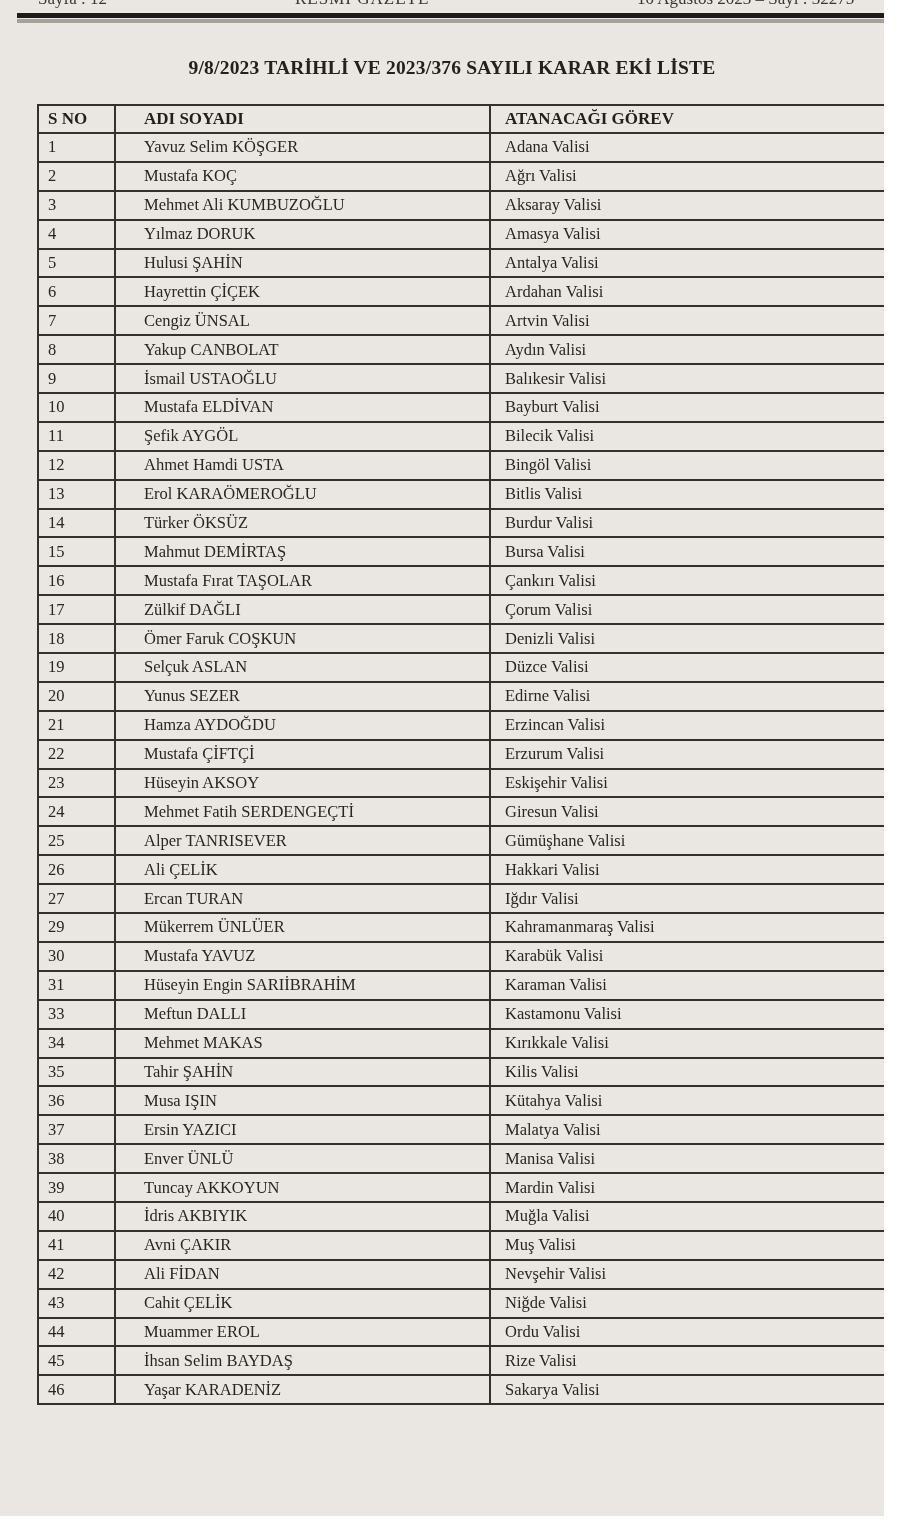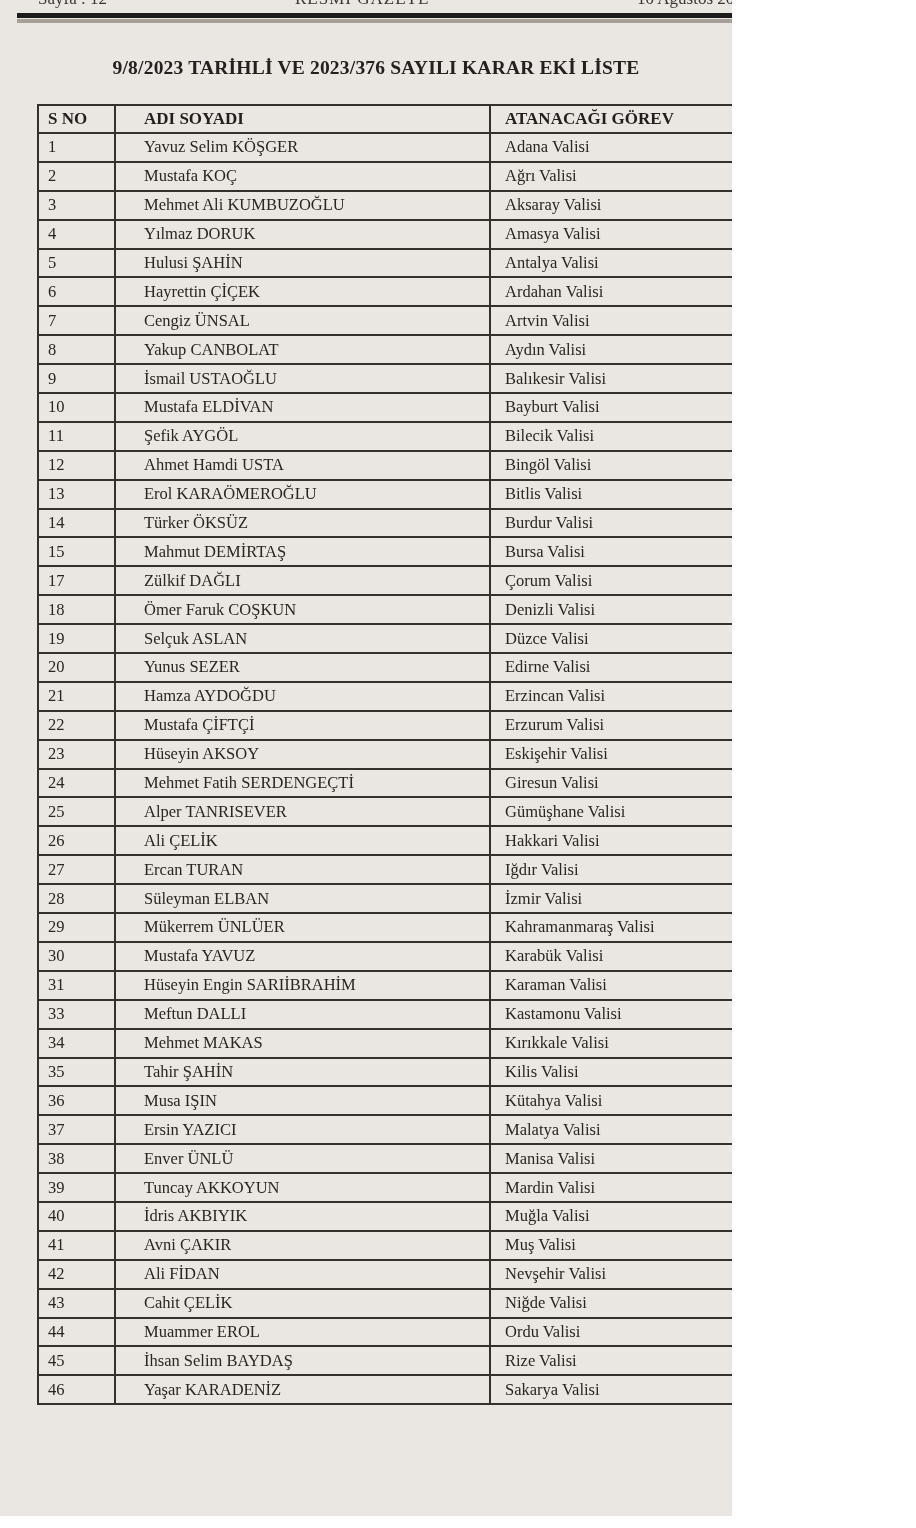--- a/index.html
+++ b/index.html
@@ -7,21 +7,21 @@
     --ink:#262320;
     --border:#34312d;
     --rule-dark:#1e1c1a;
     --rule-gray:#a7a099;
     --white:#ffffff;
   }
   *{margin:0;padding:0;box-sizing:border-box;}
   html,body{background:#ffffff;}
   .page{
     position:relative;
-    width:732px;
+    width:884px;
     height:1528px;
     background:var(--paper);
     overflow:hidden;
     font-family:"Liberation Serif","DejaVu Serif",serif;
     color:var(--ink);
   }
   
   .topbar{
     position:absolute;
     top:0;left:0;right:0;
@@ -204,20 +204,25 @@
           <td>14</td>
           <td>Türker ÖKSÜZ</td>
           <td>Burdur Valisi</td>
         </tr>
         <tr>
           <td>15</td>
           <td>Mahmut DEMİRTAŞ</td>
           <td>Bursa Valisi</td>
         </tr>
         <tr>
+          <td>16</td>
+          <td>Mustafa Fırat TAŞOLAR</td>
+          <td>Çankırı Valisi</td>
+        </tr>
+        <tr>
           <td>17</td>
           <td>Zülkif DAĞLI</td>
           <td>Çorum Valisi</td>
         </tr>
         <tr>
           <td>18</td>
           <td>Ömer Faruk COŞKUN</td>
           <td>Denizli Valisi</td>
         </tr>
         <tr>
@@ -259,25 +264,20 @@
           <td>26</td>
           <td>Ali ÇELİK</td>
           <td>Hakkari Valisi</td>
         </tr>
         <tr>
           <td>27</td>
           <td>Ercan TURAN</td>
           <td>Iğdır Valisi</td>
         </tr>
         <tr>
-          <td>28</td>
-          <td>Süleyman ELBAN</td>
-          <td>İzmir Valisi</td>
-        </tr>
-        <tr>
           <td>29</td>
           <td>Mükerrem ÜNLÜER</td>
           <td>Kahramanmaraş Valisi</td>
         </tr>
         <tr>
           <td>30</td>
           <td>Mustafa YAVUZ</td>
           <td>Karabük Valisi</td>
         </tr>
         <tr>

